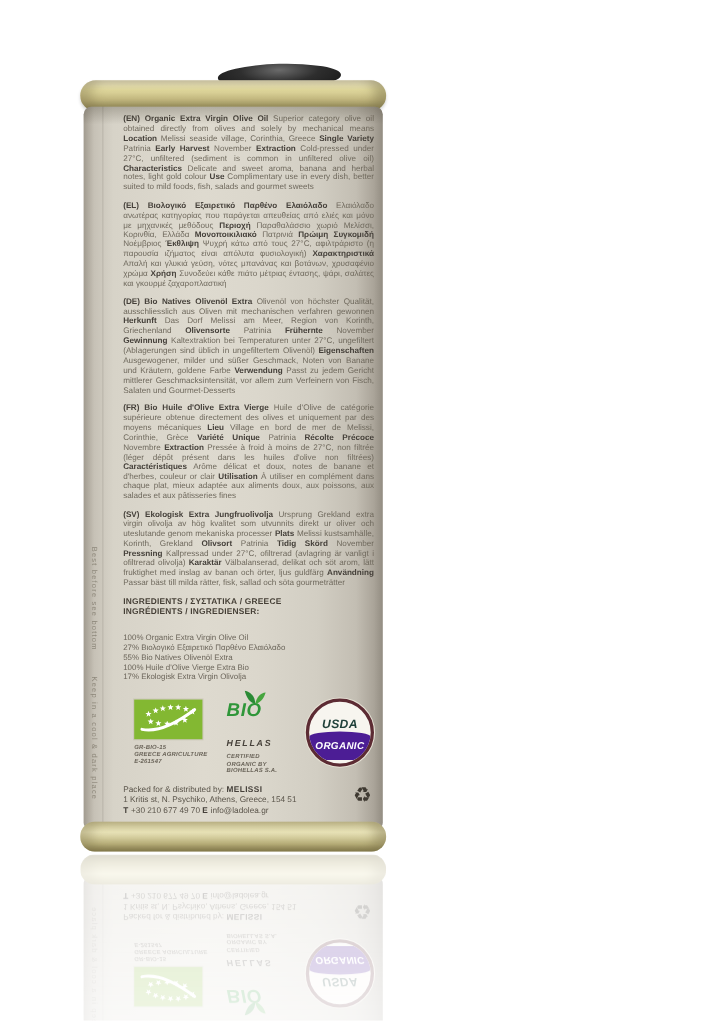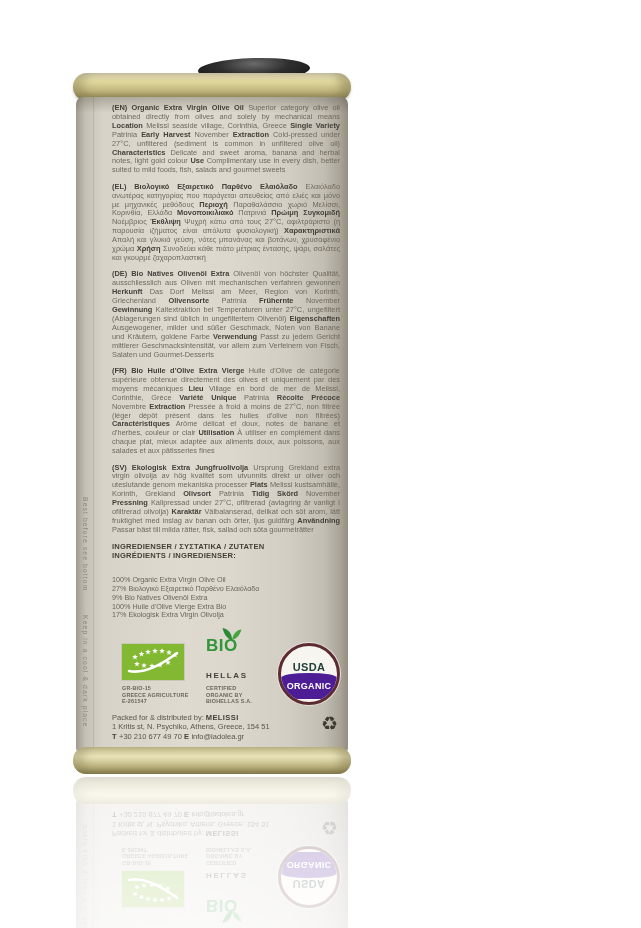--- a/index.html
+++ b/index.html
@@ -25,21 +25,21 @@
   .side-text{position:absolute;left:6px;writing-mode:vertical-rl;text-orientation:mixed;
        font-size:6.8px;letter-spacing:1.1px;color:#8e887b;white-space:nowrap;}
   .side-a{top:400px;} .side-b{top:518px;}
   .label{position:absolute;top:7px;left:36px;right:8px;}
   .para{font-size:7.4px;line-height:8.9px;text-align:justify;color:#6f695d;margin:0 0 7.5px;}
   .para b{color:#45403a;}
   .organic{font-size:12.5px;color:#5a5449;margin:3px 0 7px;letter-spacing:.2px;}
   .ing-head div{font-weight:bold;font-size:7.6px;line-height:9px;color:#453f36;letter-spacing:.2px;}
   .ing-lines{margin-top:16px;}
   .ing-lines div{font-size:7.2px;line-height:8.8px;color:#6b655a;}
-  .logos{display:flex;align-items:flex-end;margin-top:7px;}
+  .logos{display:flex;align-items:center;margin-top:7px;font-style:italic;}
   .cert-cap{margin-top:5px;font-size:5.4px;line-height:6.6px;color:#6b655a;font-weight:bold;letter-spacing:.2px;}
   .cert-eu{margin-left:10px;width:78px;}
   .eu-rect{width:62px;height:36px;background:#83b832;box-shadow:0 0 0 1px #cbc7b7;}
   .cert-bh{width:62px;margin-left:6px;}
   .bh-logo{position:relative;padding-top:11px;}
   .bh-leaves{position:absolute;top:0;left:16px;}
   .bh-bio{font-size:17px;font-weight:bold;color:#2f9639;letter-spacing:.5px;line-height:15px;}
   .bh-hellas{font-size:8px;font-weight:bold;color:#46413a;letter-spacing:1.6px;margin-top:18px;}
   .cert-usda{margin-left:10px;}
   .usda-seal{width:56px;height:56px;border-radius:50%;border:3px solid #5c2b33;background:#f7f5ef;
@@ -67,27 +67,27 @@
 
       <div class="label">
         <p class="para"><b>(EN) Organic Extra Virgin Olive Oil </b><span>Superior category olive oil obtained directly from olives and solely by mechanical means </span><b>Location </b><span>Melissi seaside village, Corinthia, Greece </span><b>Single Variety </b><span>Patrinia </span><b>Early Harvest </b><span>November </span><b>Extraction </b><span>Cold-pressed under 27°C, unfiltered (sediment is common in unfiltered olive oil) </span><b>Characteristics </b><span>Delicate and sweet aroma, banana and herbal notes, light gold colour </span><b>Use </b><span>Complimentary use in every dish, better suited to mild foods, fish, salads and gourmet sweets</span></p>
         <p class="para"><b>(EL) Βιολογικό Εξαιρετικό Παρθένο Ελαιόλαδο </b><span>Ελαιόλαδο ανωτέρας κατηγορίας που παράγεται απευθείας από ελιές και μόνο με μηχανικές μεθόδους </span><b>Περιοχή </b><span>Παραθαλάσσιο χωριό Μελίσσι, Κορινθία, Ελλάδα </span><b>Μονοποικιλιακό </b><span>Πατρινιά </span><b>Πρώιμη Συγκομιδή </b><span>Νοέμβριος </span><b>Έκθλιψη </b><span>Ψυχρή κάτω από τους 27°C, αφιλτράριστο (η παρουσία ιζήματος είναι απόλυτα φυσιολογική) </span><b>Χαρακτηριστικά </b><span>Απαλή και γλυκιά γεύση, νότες μπανάνας και βοτάνων, χρυσαφένιο χρώμα </span><b>Χρήση </b><span>Συνοδεύει κάθε πιάτο μέτριας έντασης, ψάρι, σαλάτες και γκουρμέ ζαχαροπλαστική</span></p>
         <p class="para"><b>(DE) Bio Natives Olivenöl Extra </b><span>Olivenöl von höchster Qualität, ausschliesslich aus Oliven mit mechanischen verfahren gewonnen </span><b>Herkunft </b><span>Das Dorf Melissi am Meer, Region von Korinth, Griechenland </span><b>Olivensorte </b><span>Patrinia </span><b>Frühernte </b><span>November </span><b>Gewinnung </b><span>Kaltextraktion bei Temperaturen unter 27°C, ungefiltert (Ablagerungen sind üblich in ungefiltertem Olivenöl) </span><b>Eigenschaften </b><span>Ausgewogener, milder und süßer Geschmack, Noten von Banane und Kräutern, goldene Farbe </span><b>Verwendung </b><span>Passt zu jedem Gericht mittlerer Geschmacksintensität, vor allem zum Verfeinern von Fisch, Salaten und Gourmet-Desserts</span></p>
         <p class="para"><b>(FR) Bio Huile d'Olive Extra Vierge </b><span>Huile d'Olive de catégorie supérieure obtenue directement des olives et uniquement par des moyens mécaniques </span><b>Lieu </b><span>Village en bord de mer de Melissi, Corinthie, Grèce </span><b>Variété Unique </b><span>Patrinia </span><b>Récolte Précoce </b><span>Novembre </span><b>Extraction </b><span>Pressée à froid à moins de 27°C, non filtrée (léger dépôt présent dans les huiles d'olive non filtrées) </span><b>Caractéristiques </b><span>Arôme délicat et doux, notes de banane et d'herbes, couleur or clair </span><b>Utilisation </b><span>À utiliser en complément dans chaque plat, mieux adaptée aux aliments doux, aux poissons, aux salades et aux pâtisseries fines</span></p>
         <p class="para"><b>(SV) Ekologisk Extra Jungfruolivolja </b><span>Ursprung Grekland extra virgin olivolja av hög kvalitet som utvunnits direkt ur oliver och uteslutande genom mekaniska processer </span><b>Plats </b><span>Melissi kustsamhälle, Korinth, Grekland </span><b>Olivsort </b><span>Patrinia </span><b>Tidig Skörd </b><span>November </span><b>Pressning </b><span>Kallpressad under 27°C, ofiltrerad (avlagring är vanligt i ofiltrerad olivolja) </span><b>Karaktär </b><span>Välbalanserad, delikat och söt arom, lätt fruktighet med inslag av banan och örter, ljus guldfärg </span><b>Användning </b><span>Passar bäst till milda rätter, fisk, sallad och söta gourmeträtter</span></p>
 
 
         <div class="ing-head">
-          <div>INGREDIENSER / ΣΥΣΤΑΤΙΚΑ / ZUTATEN</div>
+          <div>INGREDIENTS / ΣΥΣΤΑΤΙΚΑ / GREECE</div>
           <div>INGRÉDIENTS / INGREDIENSER:</div>
         </div>
         <div class="ing-lines">
           <div>100% Organic Extra Virgin Olive Oil</div>
           <div>27% Βιολογικό Εξαιρετικό Παρθένο Ελαιόλαδο</div>
-          <div>9% Bio Natives Olivenöl Extra</div>
+          <div>55% Bio Natives Olivenöl Extra</div>
           <div>100% Huile d'Olive Vierge Extra Bio</div>
           <div>17% Ekologisk Extra Virgin Olivolja</div>
         </div>
 
         <div class="logos">
           <div class="cert-eu">
             <div class="eu-rect">
               <svg viewBox="0 0 62 36" width="62" height="36">
                 <path d="M7,27 Q26,31 55,9" stroke="#ffffff" stroke-width="2.6" fill="none" stroke-linecap="round"></path>
                 <g fill="#ffffff">

